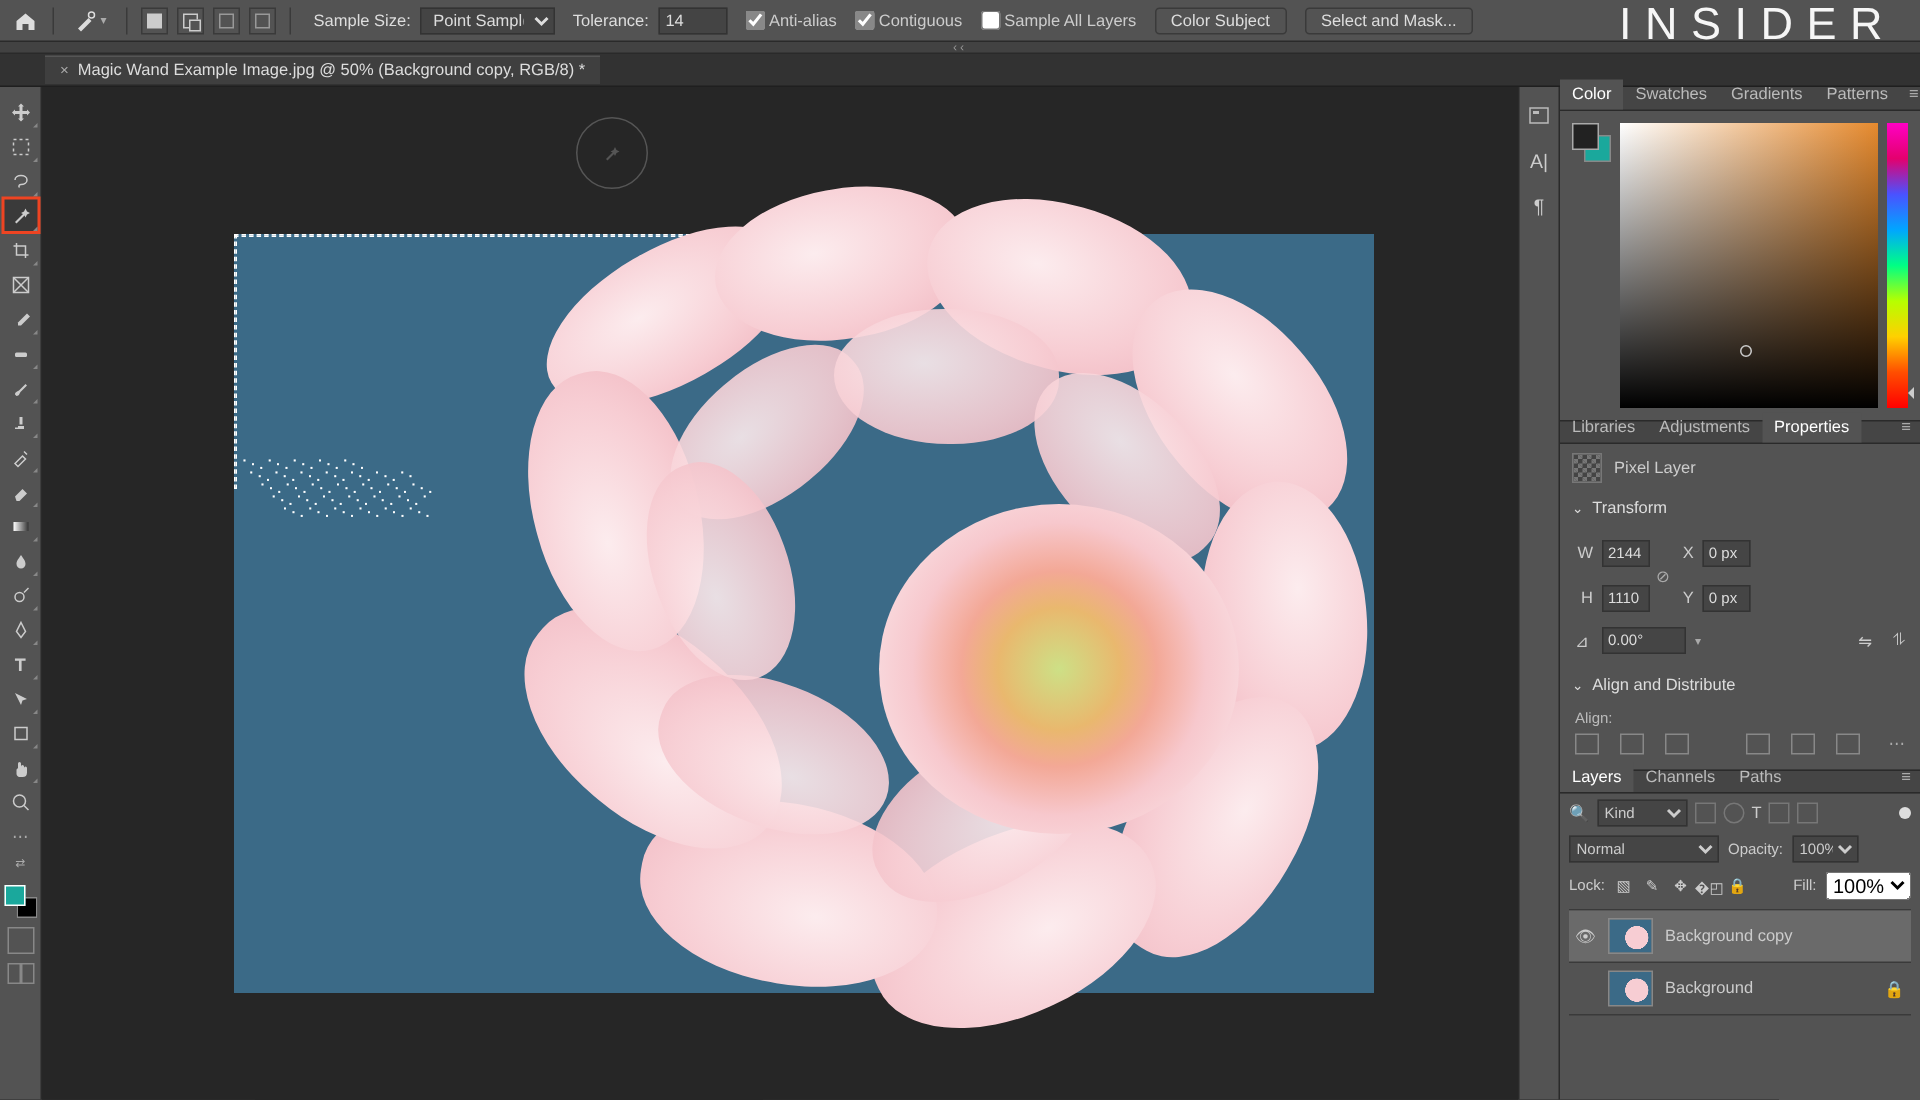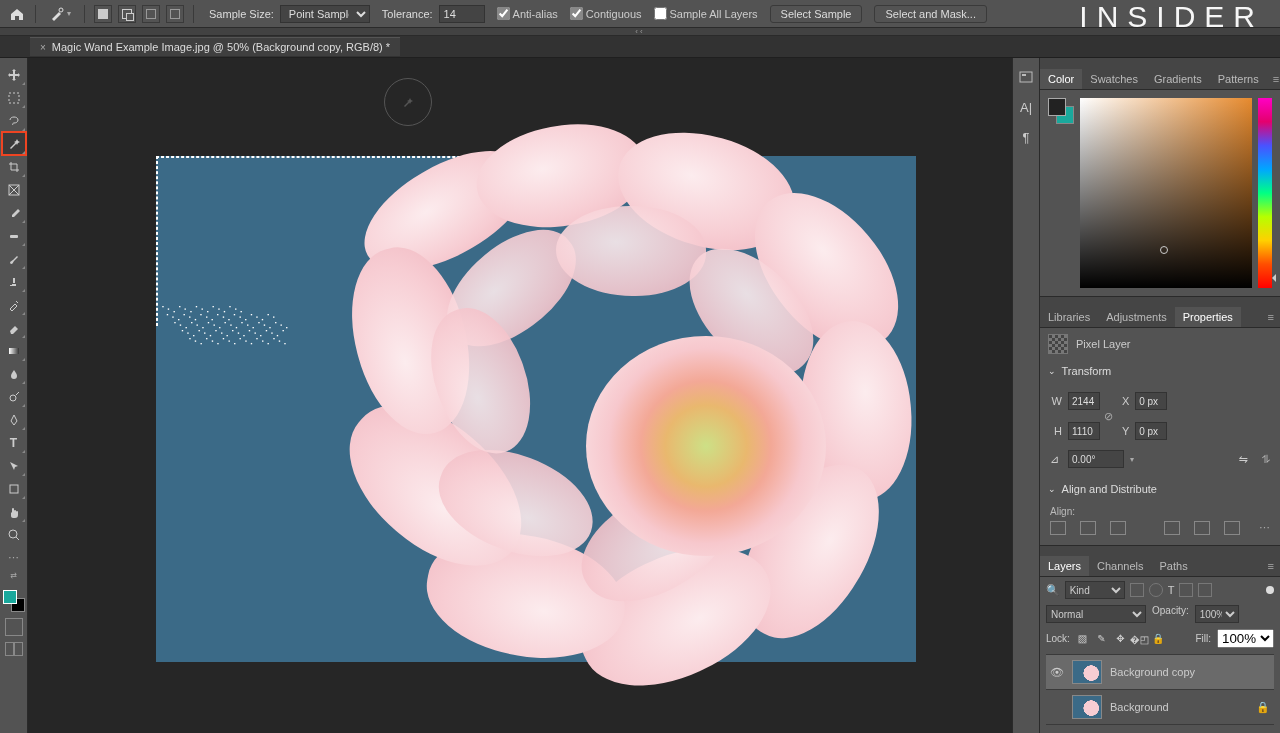--- a/index.html
+++ b/index.html
@@ -39,21 +39,21 @@
 .center { position:absolute; right:110px; top:210px; width:240px; height:220px; border-radius:50%; background:radial-gradient(circle at 50% 50%, #cde086 0%, #e9b86e 25%, #f3a896 40%, #f7c8cd 60%, #f9dce0 80%);}
 .marching { position:absolute; border:1px dashed #fff; }
 .sel-top { left:0; top:0; width:480px; height:1px;}
 .sel-left { left:0; top:0; width:1px; height:170px;}
 .ants { position:absolute; left:5px; top:150px; width:300px; height:90px; font-size:9px; color:#fff; letter-spacing:-1px; line-height:8px; white-space:pre; overflow:hidden;}
 .cursor-ring { position:absolute; left:356px; top:20px; width:48px; height:48px; border:1px solid #555; border-radius:50%; display:flex; align-items:center; justify-content:center;}
 .cursor-ring svg { width:12px; height:12px;}
 .mid-strip { width:28px; background:#535353; border-left:1px solid #2a2a2a; border-right:1px solid #2a2a2a; display:flex; flex-direction:column; align-items:center; gap:12px; padding-top:10px;}
 .mid-strip .ic { width:18px; height:18px; display:flex; align-items:center; justify-content:center; color:#ccc;}
 .right { width:240px; background:#535353; display:flex; flex-direction:column;}
-.panel-tabs { display:flex; background:#454545; border-bottom:1px solid #2a2a2a; height:32px; align-items:end;}
+.panel-tabs { display:flex; background:#454545; border-bottom:1px solid #2a2a2a; height:16px; align-items:end;}
 .panel-tabs .pt { padding:4px 8px; font-size:11px; color:#bbb;}
 .panel-tabs .pt.act { background:#535353; color:#fff;}
 .panel-tabs .menu { margin-left:auto; padding:4px 6px; color:#aaa;}
 .color-panel { padding:8px; display:flex; gap:6px;}
 .color-panel .sw { position:relative; width:26px; height:26px;}
 .color-panel .sw .b { position:absolute; bottom:0; right:0; width:18px; height:18px; background:#1aa89c; border:1px solid #888;}
 .color-panel .sw .f { position:absolute; top:0; left:0; width:18px; height:18px; background:#222; border:1px solid #aaa;}
 .color-panel .field { flex:1; height:190px; background:linear-gradient(to bottom, rgba(0,0,0,0), #000),linear-gradient(to right,#fff,#e68a2e); position:relative;}
 .color-panel .field .pick { position:absolute; left:80px; top:148px; width:8px; height:8px; border:1px solid #ccc; border-radius:50%;}
 .color-panel .hue { width:14px; height:190px; background:linear-gradient(to bottom,#ff00c4,#e4006e,#4a52ff,#00a6ff,#00ff84,#b6ff00,#ffd000,#ff4e00,#ff0000); position:relative;}
@@ -64,21 +64,21 @@
 .section-body { padding:6px 10px; font-size:11px;}
 .row { display:flex; align-items:center; gap:6px; margin:4px 0;}
 .row .lab { width:12px; text-align:right; color:#ccc;}
 .row input { background:#454545; border:1px solid #333; color:#ddd; width:32px; height:18px; font-size:10px; padding:0 3px;}
 .align-row { display:flex; gap:14px; padding:4px 0;}
 .align-row .ab { width:16px; height:14px; border:1px solid #888; display:flex;}
 .layers-body { padding:4px 6px;}
 .layers-top { display:flex; align-items:center; gap:5px;}
 .layers-top select { background:#454545; border:1px solid #333; color:#ccc; font-size:10px; height:18px; width:60px;}
 .layers-top .fic { width:14px; height:14px; border:1px solid #777;}
-.lopts { display:flex; gap:6px; margin-top:6px; font-size:10px;}
+.lopts { display:flex; align-items:center; gap:6px; margin-top:6px; font-size:10px;}
 .lopts select { background:#454545; border:1px solid #333; color:#ccc; font-size:10px; height:18px;}
 .lopts .bl { width:100px;}
 .lopts .op { width:44px;}
 .lock-row { display:flex; align-items:center; gap:6px; margin-top:6px; font-size:10px;}
 .lock-row .li { width:13px; height:13px; display:flex; align-items:center; justify-content:center;}
 .layer-list { margin-top:6px; border-top:1px solid #3a3a3a;}
 .layer { display:flex; align-items:center; gap:8px; padding:5px 4px; border-bottom:1px solid #3a3a3a;}
 .layer.sel { background:#6a6a6a;}
 .layer .eye { width:14px; text-align:center;}
 .layer .thumb { width:30px; height:24px; background:radial-gradient(circle at 65% 55%, #f7cdd3 0%, #f7cdd3 35%, #3b6a87 36%); border:1px solid #888;}
@@ -133,21 +133,21 @@
       <span>Anti-alias</span>
     </div>
   <div class="chk">
       <input type="checkbox" checked="" style="">
       <span>Contiguous</span>
     </div>
   <div class="chk">
       <input type="checkbox" style="">
       <span>Sample All Layers</span>
     </div>
-  <button class="btn">Select Sample</button>
+  <button class="btn">Color Subject</button>
   <button class="btn">Select and Mask...</button>
 </div>
 
 <div class="collapse-bar">
     <span>‹‹</span>
   </div>
 
 <div class="tabbar">
   <div class="tab">
     <span class="x">×</span>

